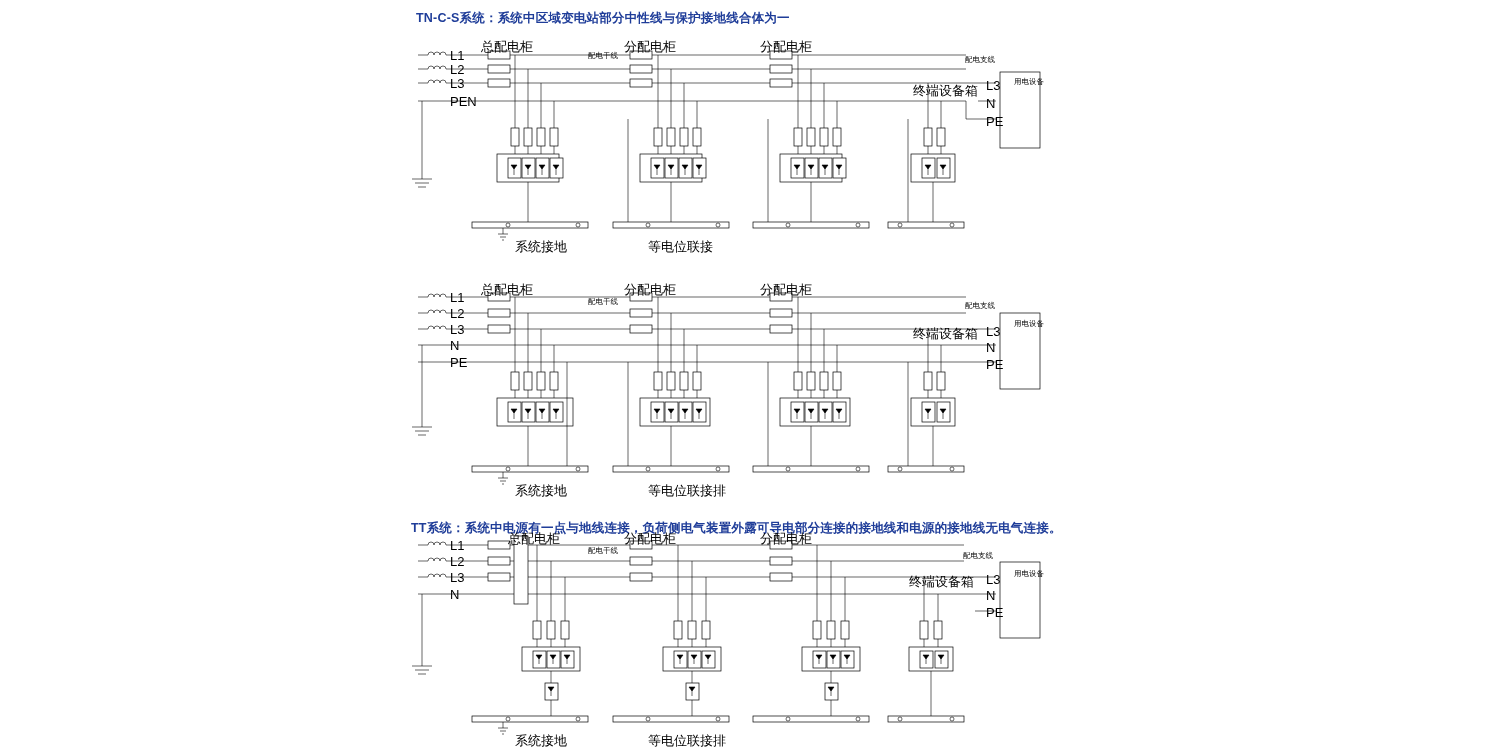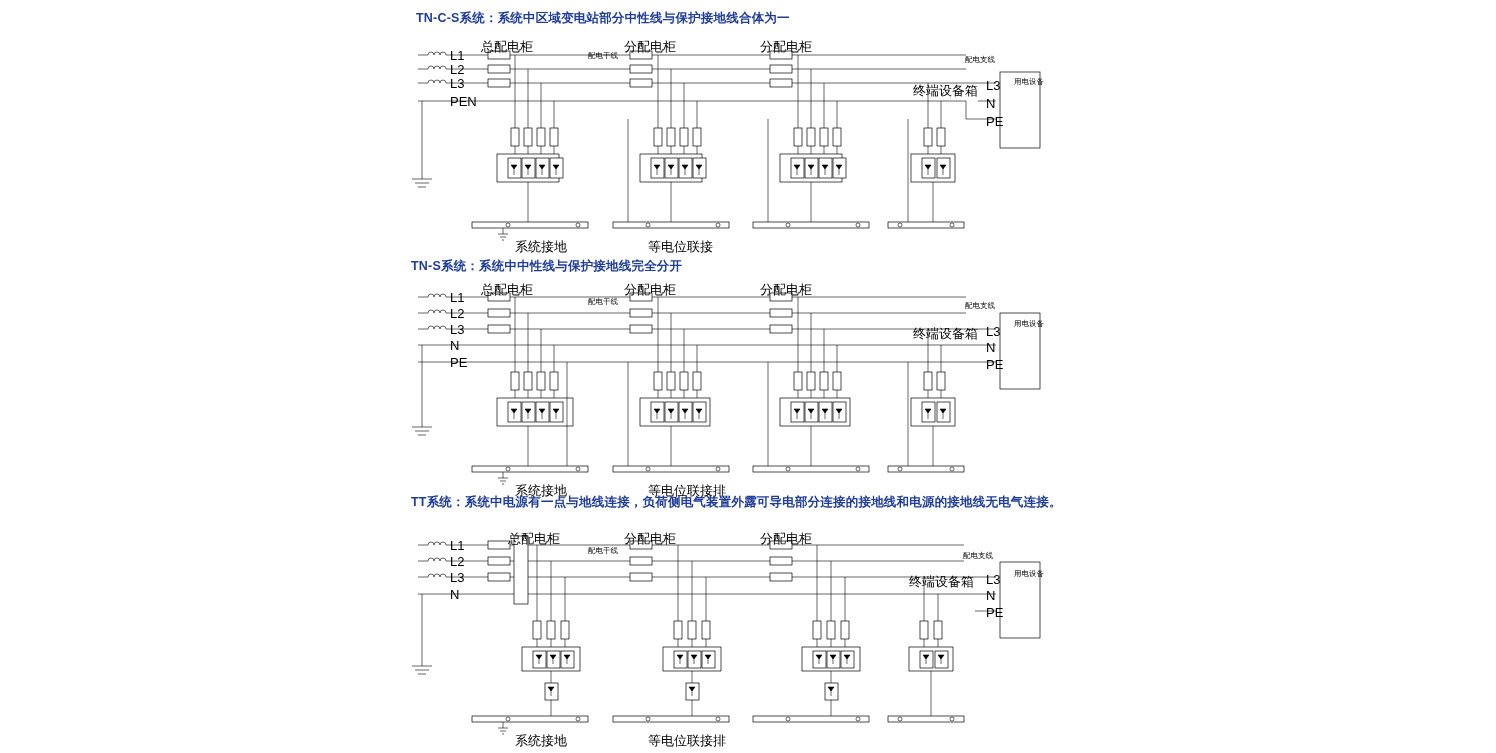--- a/index.html
+++ b/index.html
@@ -208,21 +208,20 @@
   <div class="vstack" style="left:965px;top:54px;width:12px;">配电支线</div>
 
   <div class="lbl" style="left:986px;top:78px;">L3</div>
   <div class="lbl" style="left:986px;top:96px;">N</div>
   <div class="lbl" style="left:986px;top:114px;">PE</div>
   <div class="vstack" style="left:1014px;top:76px;width:12px;">用电设备</div>
 
   <div class="lbl" style="left:515px;top:238px;">系统接地</div>
   <div class="lbl" style="left:648px;top:238px;">等电位联接</div>
 
-  <div class="heading" style="left:411px;top:258px;">TN-S系统：系统中中性线与保护接地线完全分开</div>
 
   <svg width="1496" height="753">
     <g class="thin">
       <path d="M418,297 h10"></path>
         <path d="M428,297 a3,3 0 0 1 6,0 a3,3 0 0 1 6,0 a3,3 0 0 1 6,0"></path>
         <path d="M446,297 h520"></path>
       <path d="M418,313 h10"></path>
         <path d="M428,313 a3,3 0 0 1 6,0 a3,3 0 0 1 6,0 a3,3 0 0 1 6,0"></path>
         <path d="M446,313 h520"></path>
       <path d="M418,329 h10"></path>
@@ -400,21 +399,21 @@
   <div class="vstack" style="left:965px;top:300px;width:12px;">配电支线</div>
 
   <div class="lbl" style="left:986px;top:324px;">L3</div>
   <div class="lbl" style="left:986px;top:340px;">N</div>
   <div class="lbl" style="left:986px;top:357px;">PE</div>
   <div class="vstack" style="left:1014px;top:318px;width:12px;">用电设备</div>
 
   <div class="lbl" style="left:515px;top:482px;">系统接地</div>
   <div class="lbl" style="left:648px;top:482px;">等电位联接排</div>
 
-  <div class="heading" style="left:411px;top:494px;">TT系统：系统中电源有一点与地线连接，负荷侧电气装置外露可导电部分连接的接地线和电源的接地线无电气连接。</div>
+  <div class="heading" style="left:411px;top:520px;">TT系统：系统中电源有一点与地线连接，负荷侧电气装置外露可导电部分连接的接地线和电源的接地线无电气连接。</div>
 
   <svg width="1496" height="753">
     <g class="thin">
       <path d="M418,545 h10"></path>
         <path d="M428,545 a3,3 0 0 1 6,0 a3,3 0 0 1 6,0 a3,3 0 0 1 6,0"></path>
         <path d="M446,545 h518"></path>
       <path d="M418,561 h10"></path>
         <path d="M428,561 a3,3 0 0 1 6,0 a3,3 0 0 1 6,0 a3,3 0 0 1 6,0"></path>
         <path d="M446,561 h518"></path>
       <path d="M418,577 h10"></path>

